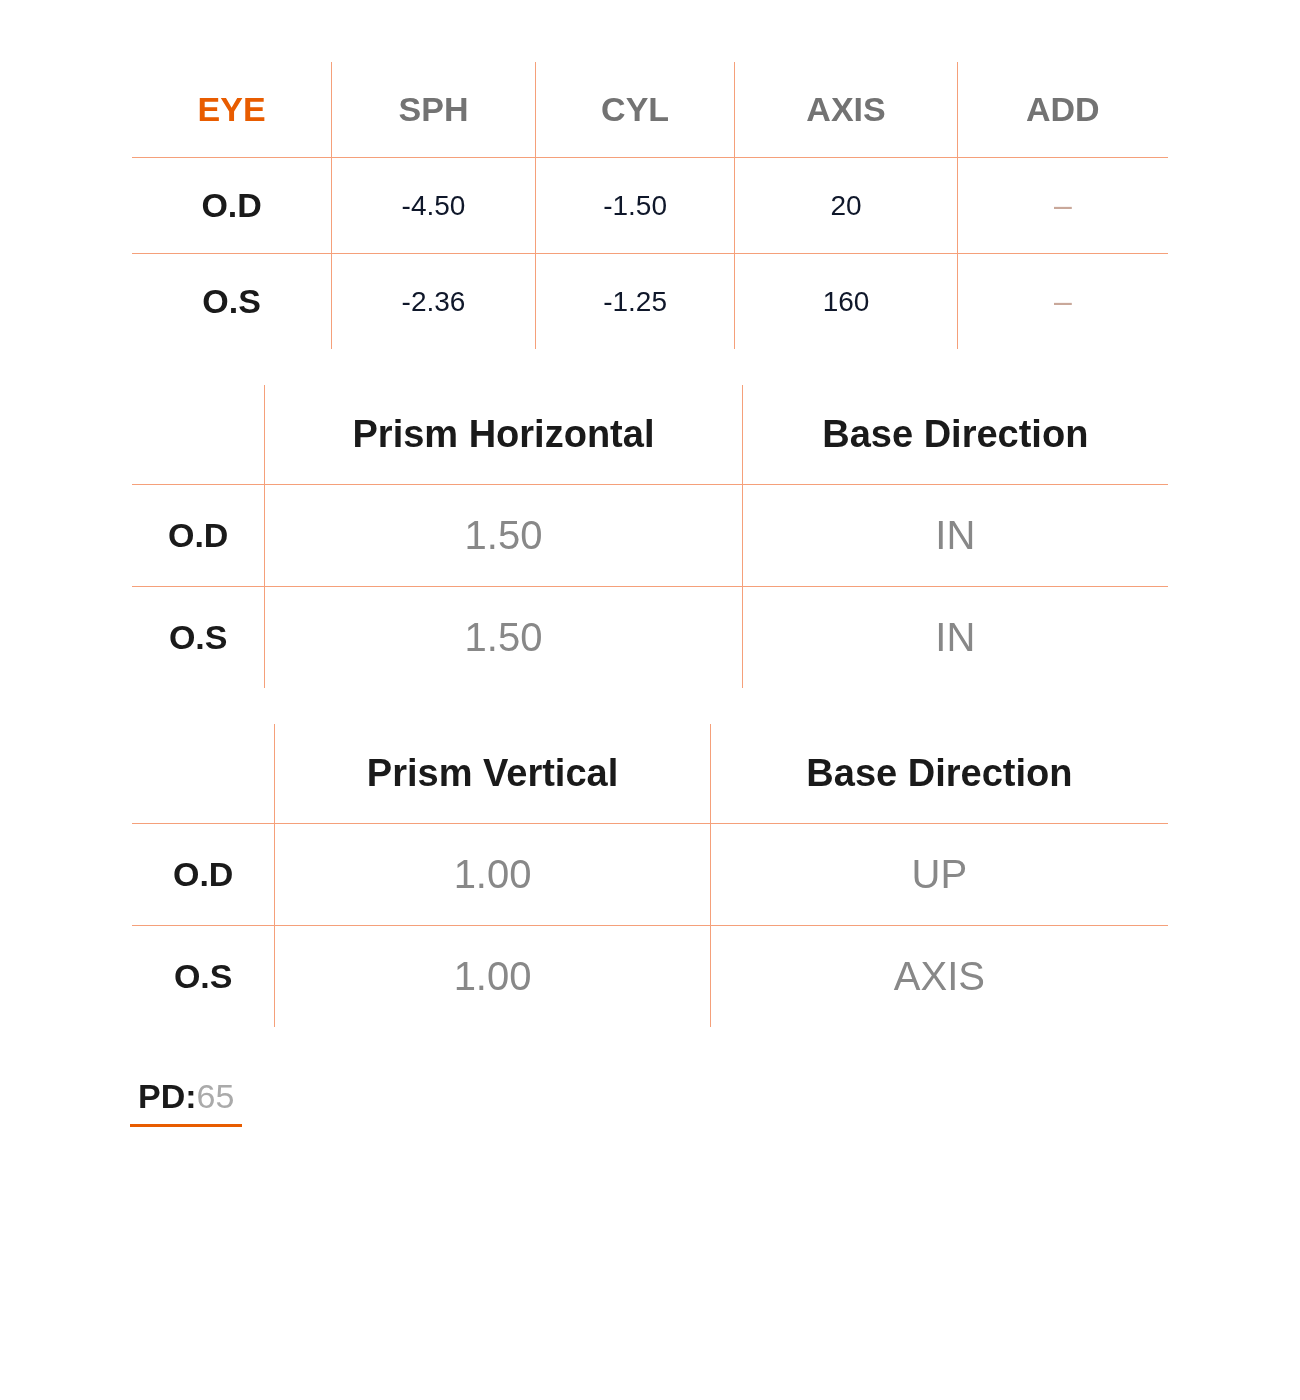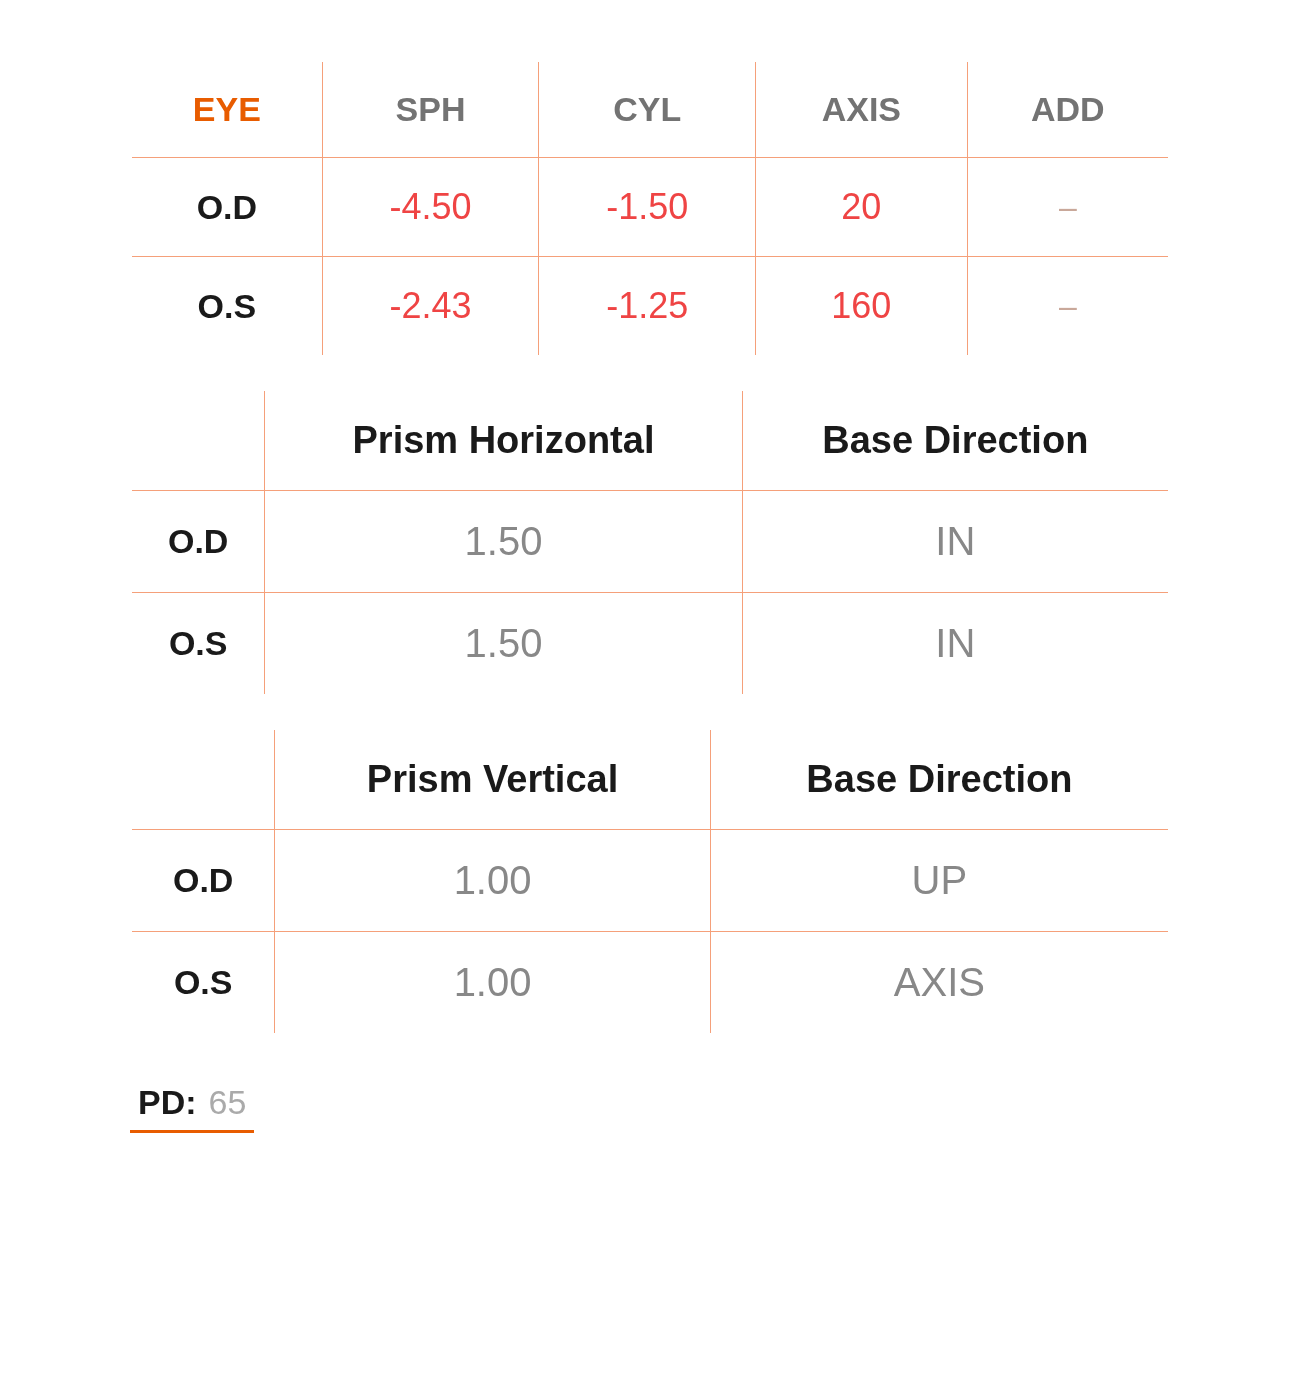--- a/index.html
+++ b/index.html
@@ -48,22 +48,22 @@
       font-size: 34px;
       color: #737373;
       background: #fff;
     }
 
     .table-main th.eye-header {
       color: #e85c00;
     }
 
     .table-main td {
-      color: #ef4444;
-      font-size: 36px;
+      color: #0f172a;
+      font-size: 28px;
     }
 
     .table-main td.eye-label {
       font-weight: 900;
       color: #1a1a1a;
       font-size: 34px;
     }
 
     .table-main td.dash {
       color: #c9a89a;
@@ -90,21 +90,20 @@
     .table-prism td.eye-label {
       font-weight: 900;
       color: #1a1a1a;
       font-size: 34px;
     }
 
     
     .pd-row {
       display: flex;
       align-items: center;
-      gap: 12px;
       padding: 16px 8px 8px 8px;
       border-bottom: 3px solid #e85c00;
       width: fit-content;
     }
 
     .pd-label {
       font-weight: 900;
       font-size: 34px;
       color: #1a1a1a;
     }
@@ -132,21 +131,21 @@
     <tbody>
       <tr>
         <td class="eye-label">O.D</td>
         <td>-4.50</td>
         <td>-1.50</td>
         <td>20</td>
         <td class="dash">–</td>
       </tr>
       <tr>
         <td class="eye-label">O.S</td>
-        <td>-2.43</td>
+        <td>-2.36</td>
         <td>-1.25</td>
         <td>160</td>
         <td class="dash">–</td>
       </tr>
     </tbody>
   </table>
 
   <table class="prescription-table table-prism">
     <thead>
       <tr>

